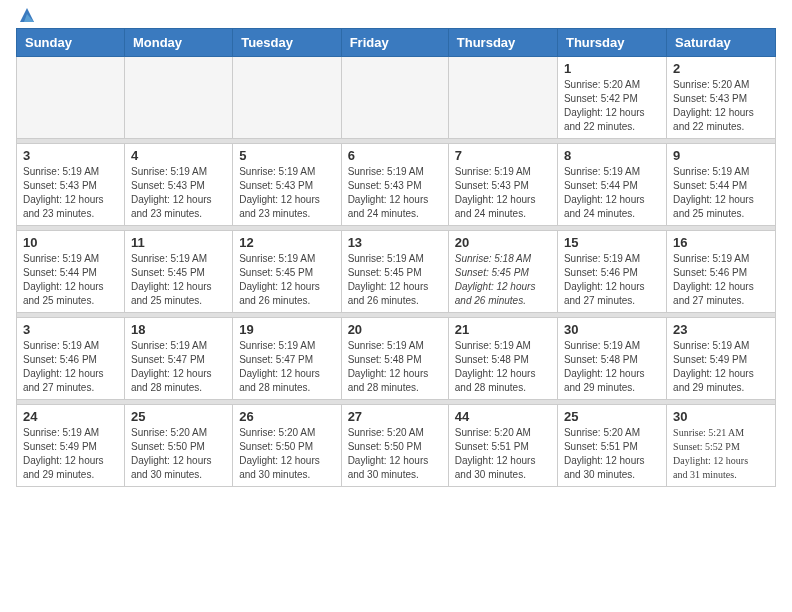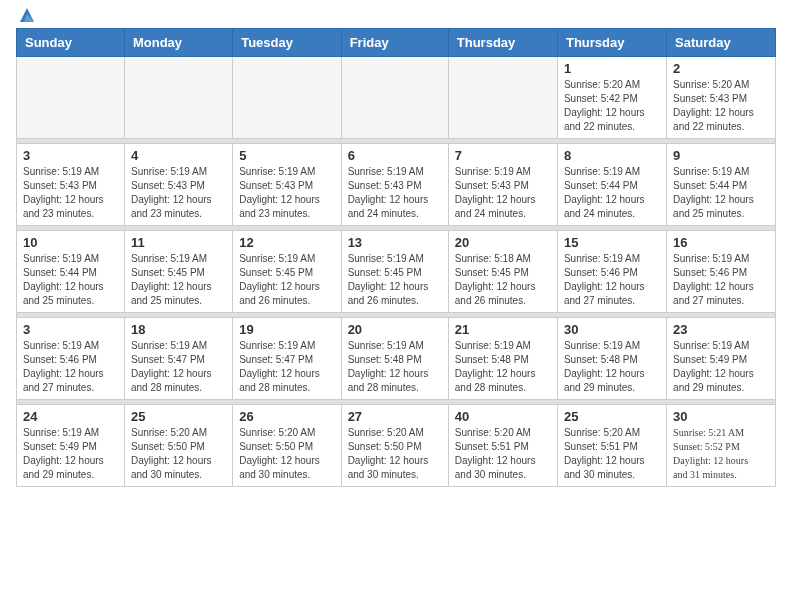--- a/index.html
+++ b/index.html
@@ -236,21 +236,21 @@
           </td>
           <td>
             <span class="day-num">13</span>
             <div class="day-info" style="white-space: pre-line;">Sunrise: 5:19 AM
 Sunset: 5:45 PM
 Daylight: 12 hours
 and 26 minutes.</div>
           </td>
           <td>
             <span class="day-num">20</span>
-            <div class="day-info" style="white-space: pre-line;">Sunrise: 5:18 AM
+            <div class="day-info" style="white-space: pre-line; font-style: italic;">Sunrise: 5:18 AM
 Sunset: 5:45 PM
 Daylight: 12 hours
 and 26 minutes.</div>
           </td>
           <td>
             <span class="day-num">15</span>
             <div class="day-info" style="white-space: pre-line;">Sunrise: 5:19 AM
 Sunset: 5:46 PM
 Daylight: 12 hours
 and 27 minutes.</div>
@@ -343,21 +343,21 @@
 and 30 minutes.</div>
           </td>
           <td>
             <span class="day-num">27</span>
             <div class="day-info" style="white-space: pre-line;">Sunrise: 5:20 AM
 Sunset: 5:50 PM
 Daylight: 12 hours
 and 30 minutes.</div>
           </td>
           <td>
-            <span class="day-num">40</span>
+            <span class="day-num">44</span>
             <div class="day-info" style="white-space: pre-line;">Sunrise: 5:20 AM
 Sunset: 5:51 PM
 Daylight: 12 hours
 and 30 minutes.</div>
           </td>
           <td>
             <span class="day-num">25</span>
             <div class="day-info" style="white-space: pre-line;">Sunrise: 5:20 AM
 Sunset: 5:51 PM
 Daylight: 12 hours

